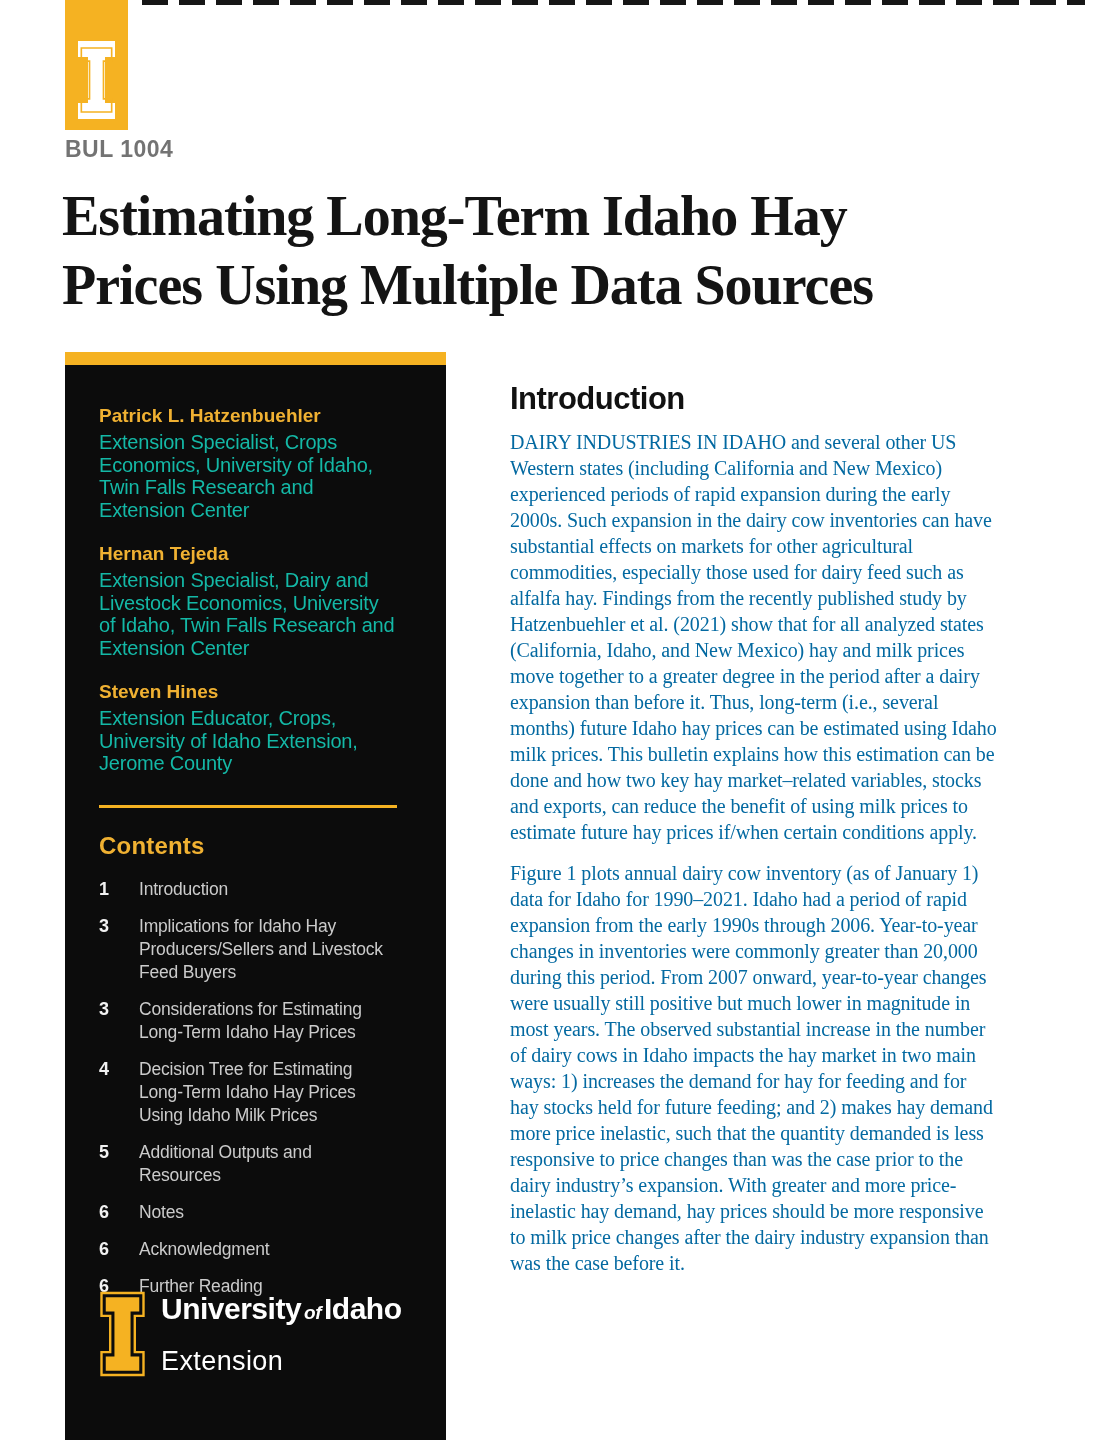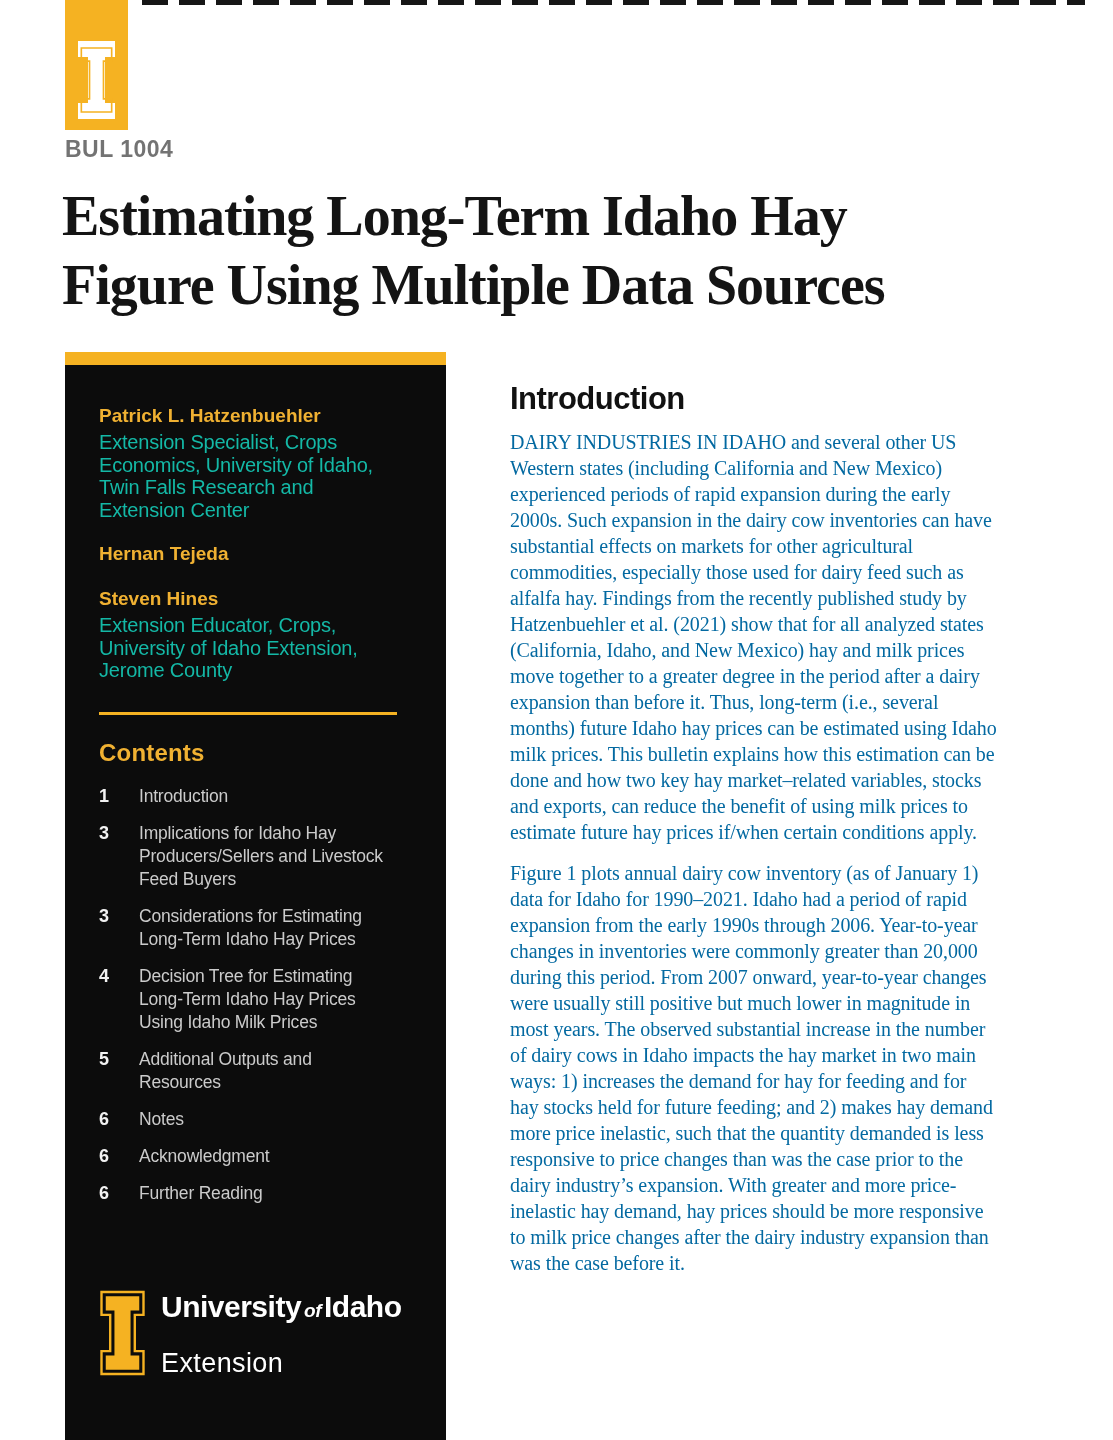--- a/index.html
+++ b/index.html
@@ -69,21 +69,21 @@
     color: #CBCBCB; font-size: 17.5px; line-height: 23px; letter-spacing: -0.2px;
   }
 
   
   .uni-logo {
     position: absolute; left: 34px; bottom: 62px;
     display: flex; align-items: center;
   }
   .uni-logo svg { flex: 0 0 auto; }
   .uni-logo-text { margin-left: 15px; color: #ffffff; }
-  .uni-line1 { font-size: 30px; font-weight: bold; letter-spacing: -0.5px; line-height: 40px; white-space: nowrap; }
+  .uni-line1 { font-size: 30px; font-weight: bold; letter-spacing: -0.5px; line-height: 32px; white-space: nowrap; }
   .uni-of { font-style: italic; font-weight: 600; font-size: 19px; margin: 0 3px; }
   .uni-line2 { font-size: 27px; font-weight: 400; letter-spacing: 0.4px; line-height: 30px; margin-top: 17px; }
 
   
   .main-col { position: absolute; left: 510px; top: 381px; width: 489px; }
   .main-heading {
     font-size: 31px; font-weight: bold; letter-spacing: -0.5px;
     color: #111111; margin: 0 0 12px 0;
   }
   .main-col p {
@@ -101,31 +101,32 @@
   <svg width="41" height="80" viewBox="0 0 41 80">
     <path d="M2,1 H39 V17 H29 V63 H39 V79 H2 V63 H12 V17 H2 Z" fill="#ffffff"></path>
     <path d="M2,1 H39 V17 H29 V63 H39 V79 H2 V63 H12 V17 H2 Z" fill="none" stroke="#F5B222" stroke-width="2" transform="translate(20.5,40) scale(0.82) translate(-20.5,-40)"></path>
   </svg>
 </div>
 
 <div class="bul">BUL 1004</div>
 
 <div class="doc-title">
   <div>Estimating Long-Term Idaho Hay</div>
-  <div>Figure Using Multiple Data Sources</div>
+  <div>Prices Using Multiple Data Sources</div>
 </div>
 
 <div class="sidebar">
 
   <div class="author">
     <div class="author-name">Patrick L. Hatzenbuehler</div>
     <div class="author-role">Extension Specialist, Crops Economics, University of Idaho, Twin Falls Research and Extension Center</div>
   </div>
   <div class="author">
     <div class="author-name">Hernan Tejeda</div>
+    <div class="author-role">Extension Specialist, Dairy and Livestock Economics, University of Idaho, Twin Falls Research and Extension Center</div>
   </div>
   <div class="author">
     <div class="author-name">Steven Hines</div>
     <div class="author-role">Extension Educator, Crops, University of Idaho Extension, Jerome County</div>
   </div>
 
   <hr class="sidebar-divider">
 
   <div class="contents-title">Contents</div>
 

